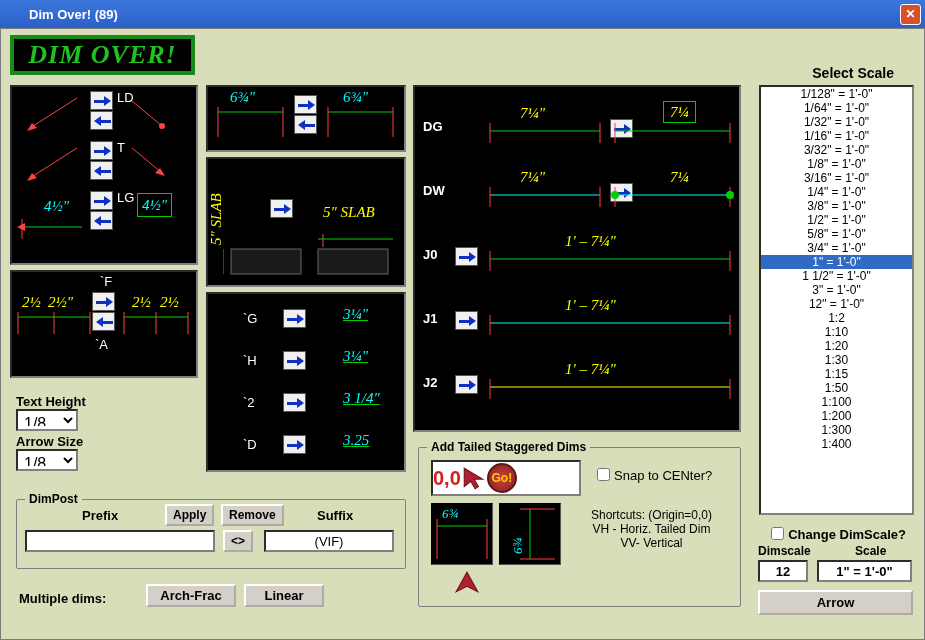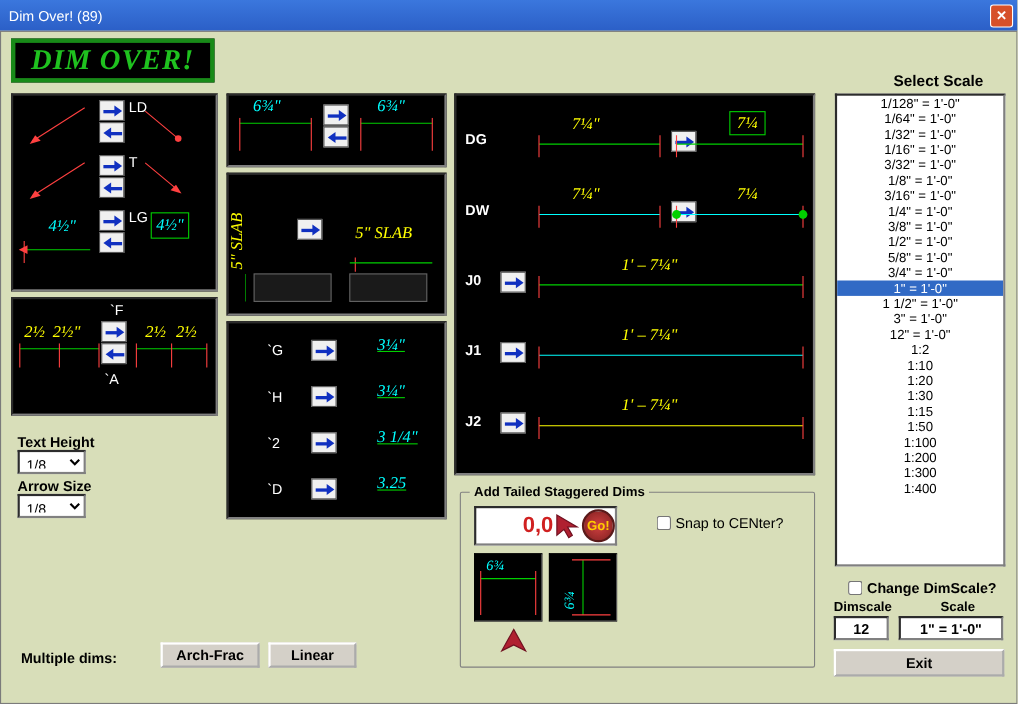--- a/index.html
+++ b/index.html
@@ -1,19 +1,19 @@
 <!DOCTYPE html>
 <html><head>
 <meta charset="utf-8">
 <style>
   * { box-sizing: border-box; margin: 0; padding: 0; font-family: Tahoma, Arial, sans-serif; }
   body { width: 925px; height: 640px; background: #d4d0c8; overflow: hidden; }
 
   .titlebar { height: 28px; background: linear-gradient(#3b77dd, #2b5fc7); display: flex; align-items: center; justify-content: space-between; padding: 0 4px; }
-  .titlebar .title { color: #fff; font-size: 13px; font-weight: normal; padding-left: 4px; }
+  .titlebar .title { color: #fff; font-size: 13px; font-weight: bold; padding-left: 4px; margin-left: 21px; }
   .titlebar .close { width: 21px; height: 21px; background: #d6502a; border: 1px solid #fff; border-radius: 3px; display: flex; align-items: center; justify-content: center; color: #fff; font-size: 12px; font-weight: bold; cursor: pointer; }
 
   .client { position: relative; height: 612px; background: #d8deb9; border: 1px solid #7b7b7b; }
 
   .logo { position: absolute; top: 6px; left: 9px; width: 185px; height: 40px; background: #000; border: 4px solid #188a18; display: flex; align-items: center; justify-content: center; color: #1fc21f; font-size: 26px; font-weight: bold; font-family: Georgia, serif; font-style: italic; letter-spacing: 1px; }
 
   .black-panel { position: absolute; background: #000; border: 2px inset #808080; }
 
   
   #pan1 { top: 56px; left: 9px; width: 188px; height: 180px; }
@@ -34,37 +34,37 @@
   .arrow-left-btn { display: inline-block; background: #f0f0f0; border: 1px solid #555; width: 23px; height: 19px; position: relative; }
   .arrow-left-btn::after { content: ""; position: absolute; left: 9px; top: 8px; width: 11px; height: 3px; background: #1030c0; }
   .arrow-left-btn::before { content: ""; position: absolute; left: 3px; top: 4px; border-right: 7px solid #1030c0; border-top: 5px solid transparent; border-bottom: 5px solid transparent; }
 
   .pan-text { position: absolute; color: #fff; font-size: 13px; }
   .pan-text.cyan { color: #00ffff; font-style: italic; font-family: "Times New Roman", serif; font-size: 15px; }
   .pan-text.yellow { color: #ffff00; font-style: italic; font-family: "Times New Roman", serif; font-size: 15px; }
 
   .ctrl-row { position: absolute; display: flex; align-items: flex-start; flex-direction: column; }
   .ctrl-label { font-size: 13px; font-weight: bold; }
-  .combo { background: #fff; border: 2px inset #808080; height: 22px; padding: 3px 2px; font-size: 13px; }
+  .combo { background: #fff; border: 2px inset #808080; height: 22px; padding: 3px 2px; font-size: 16px; }
 
   .gbox { position: absolute; border: 1px solid #808080; border-radius: 2px; }
   .gbox-title { position: absolute; top: -8px; left: 8px; background: #d8deb9; padding: 0 4px; font-size: 12px; font-weight: bold; }
 
   .btn { background: #d4d0c8; border: 2px outset #fff; font-size: 13px; font-weight: bold; padding: 2px 10px; cursor: pointer; }
   .btn.small { font-size: 12px; padding: 2px 6px; }
 
   .txt-in { background: #fff; border: 2px inset #808080; height: 22px; font-size: 13px; padding: 1px 4px; }
 
   .scale-list { position: absolute; top: 56px; right: 10px; width: 155px; height: 430px; background: #fff; border: 2px inset #808080; overflow-y: scroll; font-size: 12px; }
   .scale-list .item { padding: 0 4px; text-align: center; cursor: pointer; line-height: 14px; }
   .scale-list .item.sel { background: #316ac5; color: #fff; }
 
   .scale-title { position: absolute; top: 36px; right: 30px; width: 120px; font-size: 14px; font-weight: bold; text-align: right; }
 
-  .check { display: flex; align-items: center; font-size: 13px; gap: 4px; }
+  .check { display: flex; font-size: 13px; gap: 4px; }
   input[type=checkbox] { width: 13px; height: 13px; }
 
   .go-btn { width: 30px; height: 30px; border-radius: 50%; background: radial-gradient(#d04040, #802020); border: 2px solid #5a1a1a; color: #ffcc00; font-size: 12px; font-weight: bold; display: flex; align-items: center; justify-content: center; cursor: pointer; }
 
   .cursor-red { width: 26px; height: 26px; position: relative; }
   .cursor-red svg { width: 100%; height: 100%; }
 </style>
 </head>
 <body>
 
@@ -237,30 +237,40 @@
 
   <div class="ctrl-row" style="top:365px;left:15px;width:180px;justify-content:space-between">
     <span class="ctrl-label">Text Height</span>
     <select class="combo" style="width:62px"><option>1/8</option></select>
   </div>
   <div class="ctrl-row" style="top:405px;left:15px;width:180px;justify-content:space-between">
     <span class="ctrl-label">Arrow Size</span>
     <select class="combo" style="width:62px"><option>1/8</option></select>
   </div>
 
+  <div class="gbox" style="top:470px;left:15px;width:390px;height:70px">
+    <div class="gbox-title">DimPost</div>
+    <div style="position:absolute;top:8px;left:65px;font-size:13px;font-weight:bold">Prefix</div>
+    <button class="btn small" style="position:absolute;top:4px;left:148px">Apply</button>
+    <button class="btn small" style="position:absolute;top:4px;left:204px">Remove</button>
+    <div style="position:absolute;top:8px;left:300px;font-size:13px;font-weight:bold">Suffix</div>
+    <input class="txt-in" style="position: absolute; top: 30px; left: 8px; width: 190px; text-align: center;" value="">
+    <button class="btn small" style="position:absolute;top:30px;left:206px">&lt;&gt;</button>
+    <input class="txt-in" style="position: absolute; top: 30px; left: 247px; width: 130px; text-align: center;" value="(VIF)">
+  </div>
 
   <div class="ctrl-row" style="top:562px;left:18px">
     <span class="ctrl-label">Multiple dims:</span>
   </div>
   <button class="btn" style="position:absolute;top:555px;left:145px;width:90px">Arch-Frac</button>
   <button class="btn" style="position:absolute;top:555px;left:243px;width:80px">Linear</button>
 
   <div class="gbox" style="top:418px;left:417px;width:323px;height:160px">
     <div class="gbox-title">Add Tailed Staggered Dims</div>
-    <div style="position:absolute;top:12px;left:12px;width:130px;height:36px;background:#fff;border:2px inset #808080;display:flex;align-items:center;justify-content:flex-end">
+    <div style="position:absolute;top:12px;left:12px;width:150px;height:36px;background:#fff;border:2px inset #808080;display:flex;align-items:center;justify-content:flex-start">
       <span style="color:#d02020;font-size:20px;font-weight:bold">0,0</span>
       <span class="cursor-red"><svg viewBox="0 0 24 24">
             <polygon points="3,3 3,20 9,15 13,22 16,20 12,13 20,13" fill="#b02030" stroke="#701020"></polygon>
           </svg></span>
       <span class="go-btn">Go!</span>
     </div>
     <label class="check" style="position:absolute;top:20px;left:178px">
       <input type="checkbox" style="">
       <span>Snap to CENter?</span>
     </label>
@@ -273,20 +283,25 @@
           <line x1="55" y1="15" x2="55" y2="55" stroke="#ff4040"></line>
         </svg>
     </div>
     <div style="position:absolute;top:55px;left:80px;width:62px;height:62px;background:#000;border:1px inset #555">
       <div class="pan-text cyan" style="left:10px;top:50px;font-size:13px;transform:rotate(-90deg);transform-origin:left top">6¾</div>
       <svg width="62" height="62">
           <line x1="30" y1="5" x2="30" y2="55" stroke="#00d000"></line>
           <line x1="20" y1="5" x2="55" y2="5" stroke="#ff4040"></line>
           <line x1="20" y1="55" x2="55" y2="55" stroke="#ff4040"></line>
         </svg>
+    </div>
+    <div style="position:absolute;top:60px;left:155px;font-size:12px;text-align:center;width:155px">
+      <div>Shortcuts: (Origin=0,0)</div>
+      <div>VH - Horiz. Tailed Dim</div>
+      <div>VV- Vertical</div>
     </div>
     <div style="position:absolute;top:122px;left:35px" class="cursor-red">
       <svg viewBox="0 0 24 24">
           <polygon points="12,2 22,20 12,15 2,20" fill="#b02030" stroke="#701020"></polygon>
         </svg>
     </div>
   </div>
 
   <div class="scale-title">Select Scale</div>
   <div class="scale-list">
@@ -320,15 +335,15 @@
 
   <label class="check" style="position:absolute;top:498px;right:18px">
     <input type="checkbox" style="">
     <span style="font-weight:bold">Change DimScale?</span>
   </label>
   <div style="position:absolute;top:515px;left:757px;font-size:12px;font-weight:bold">Dimscale</div>
   <div style="position:absolute;top:515px;left:854px;font-size:12px;font-weight:bold">Scale</div>
   <input class="txt-in" style="position: absolute; top: 531px; left: 757px; width: 50px; text-align: center; font-weight: bold;" value="12">
   <input class="txt-in" style="position: absolute; top: 531px; left: 816px; width: 95px; text-align: center; font-weight: bold;" value="1&quot; = 1'-0&quot;">
 
-  <button class="btn" style="position:absolute;top:561px;left:757px;width:155px;height:25px">Exit</button>
+  <button class="btn" style="position:absolute;top:561px;left:757px;width:155px;height:25px">Arrow</button>
 
 </div>
 
 </body></html>

